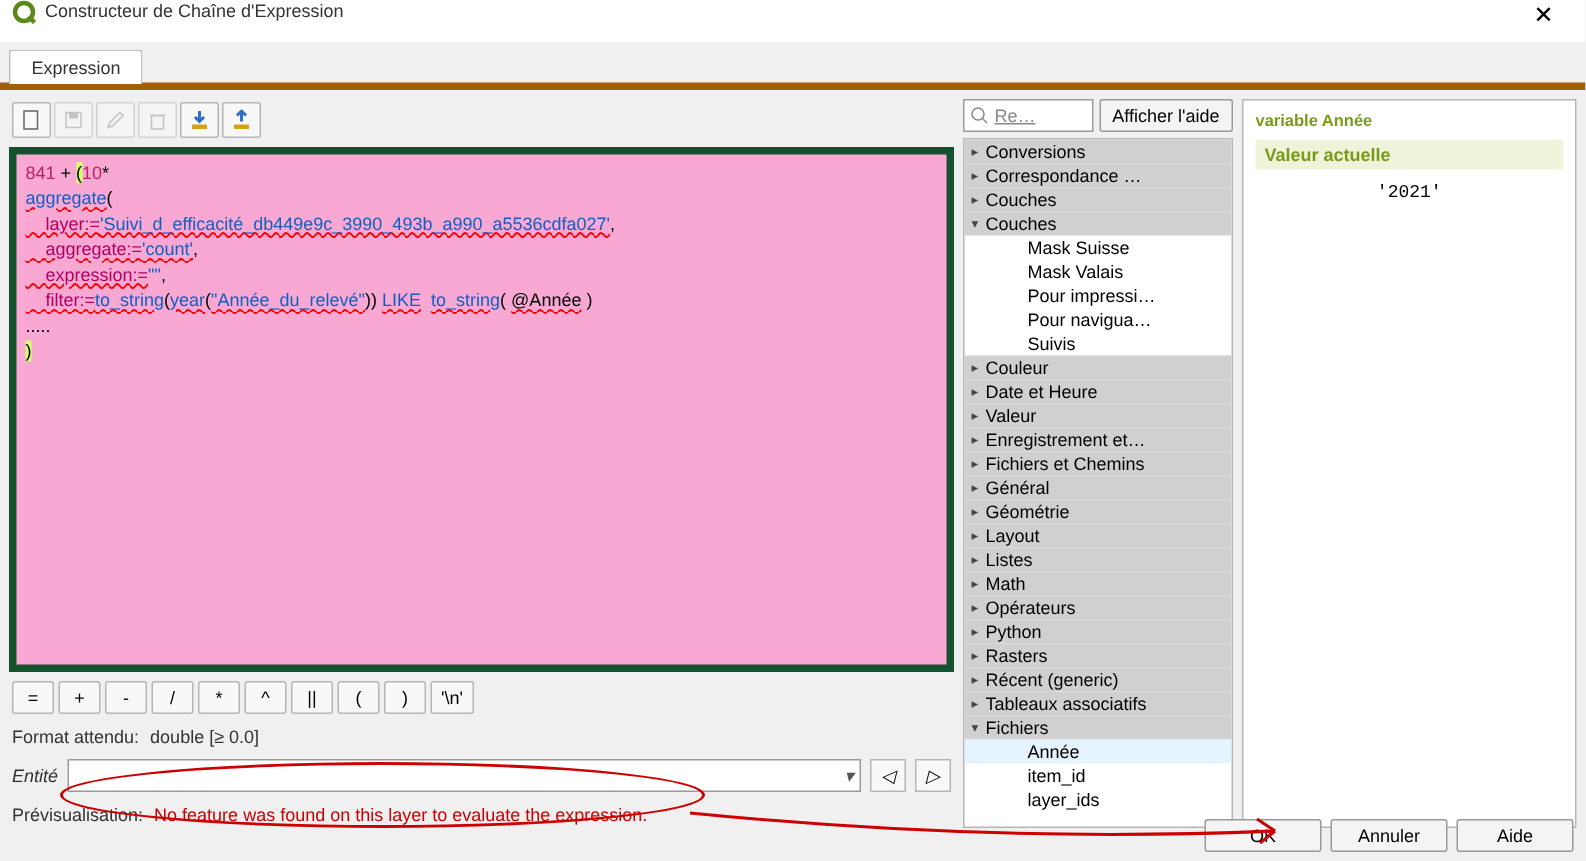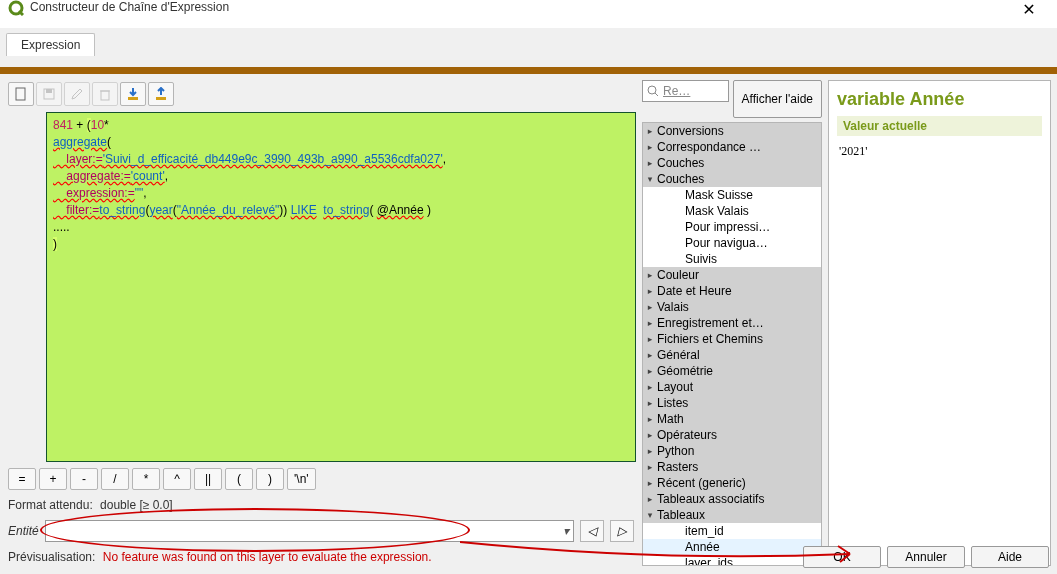--- a/index.html
+++ b/index.html
@@ -3,32 +3,32 @@
 <meta charset="utf-8">
 <style>
   * { box-sizing: border-box; font-family: "Segoe UI", Tahoma, sans-serif; font-size: 12px; }
   body { margin: 0; background: #f0f0f0; width: 1057px; height: 574px; overflow: hidden; position: relative; }
 
   .titlebar { height: 28px; background: #fff; display: flex; padding: 0 8px; }
   .titlebar .qicon { width: 16px; height: 16px; margin-right: 6px; }
   .titlebar .title { flex: 1; color: #333; }
   .titlebar .close { width: 40px; text-align: center; font-size: 16px; cursor: pointer; }
 
-  .tabbar { display: flex; border-bottom: 7px solid #a16207; padding: 4px 6px 12px 6px; background: #f0f0f0; gap: 20px; }
+  .tabbar { display: flex; border-bottom: 5px solid #a16207; padding: 4px 6px 0 6px; background: #f0f0f0; gap: 20px; }
   .tab { padding: 4px 14px; border: 1px solid #c0c0c0; background: #f0f0f0; margin-right: 2px; border-bottom: none; color: #333; cursor: pointer; border-radius: 2px 2px 0 0; }
   .tab.active { background: #fff; position: relative; top: 1px; }
 
   .workarea { display: flex; padding: 6px; gap: 6px; height: 498px; }
 
   .left { flex: 0 0 630px; display: flex; flex-direction: column; gap: 4px; }
   .toolbar { display: flex; gap: 2px; padding: 2px; }
   .tbtn { width: 26px; height: 24px; border: 1px solid #b5b5b5; background: #f8f8f8; display: flex; align-items: center; justify-content: center; border-radius: 2px; color: #555; cursor: pointer; }
   .tbtn.disabled { opacity: .5; }
 
-  .editor { flex: 1; border: 1px solid #14532d; background: #bef264; padding: 4px 6px; font-family: Consolas, monospace; font-size: 13px; line-height: 17px; white-space: pre; overflow: auto; position: relative; margin-left: 40px; }
+  .editor { flex: 1; border: 5px solid #14532d; background: #f9a8d4; padding: 4px 6px; font-family: Consolas, monospace; font-size: 13px; line-height: 17px; white-space: pre; overflow: auto; position: relative; }
   .editor .underline { text-decoration: underline wavy red; }
   .editor .hl { background: #d6ff6c; }
   .editor .num { color: #c02060; }
   .editor .func { color: #1060c0; }
   .editor .arg { color: #b00060; }
   .editor .str { color: #1060c0; }
   .editor .kw { color: #1060c0; }
   .editor .var { color: #000; }
 
   .oprow { display: flex; gap: 3px; padding: 2px; }
@@ -40,34 +40,34 @@
   .entitycombo { flex: 1; height: 22px; border: 1px solid #999; background: #fff; display: flex; align-items: center; justify-content: space-between; padding: 0 4px; }
   .entitycombo .dd { color: #555; }
   .navbtn { width: 24px; height: 22px; border: 1px solid #b5b5b5; background: #f8f8f8; display: flex; align-items: center; justify-content: center; }
 
   .previewline { padding: 2px; color: #333; }
   .previewline .err { color: #c00; }
 
   .mid { flex: 0 0 180px; display: flex; flex-direction: column; }
   .midtop { display: flex; gap: 4px; margin-bottom: 4px; }
   .searchbox { flex: 1; height: 22px; border: 1px solid #999; background: #fff; display: flex; align-items: center; padding: 0 4px; gap: 4px; color: #888; text-decoration: underline; }
-  .helpbtn { height: 38px; padding: 0 8px; border: 1px solid #999; background: #f4f4f4; display: flex; align-items: center; border-radius: 2px; cursor: pointer; }
+  .helpbtn { height: 22px; padding: 0 8px; border: 1px solid #999; background: #f4f4f4; display: flex; align-items: center; border-radius: 2px; cursor: pointer; }
 
   .tree { flex: 1; border: 1px solid #b5b5b5; background: #fff; overflow: auto; }
   .trow { display: flex; align-items: center; height: 16px; padding-right: 4px; cursor: pointer; }
   .trow.group { background: #d0d0d0; }
   .trow .exp { width: 14px; text-align: center; color: #444; font-size: 9px; }
   .trow .lab { flex: 1; white-space: nowrap; overflow: hidden; text-overflow: ellipsis; }
   .trow.child .lab { padding-left: 28px; }
   .trow.selected { background: #e5f3ff; }
 
   .right { flex: 1; border: 1px solid #b5b5b5; background: #fff; padding: 8px; display: flex; flex-direction: column; gap: 6px; }
-  .right h3 { margin: 0; color: #7a9a1a; font-size: 18px; font-weight: bold; }
+  .right h3 { margin: 0; color: #7a9a1a; font-size: 11px; font-weight: bold; }
   .valhdr { background: #eef3da; color: #7a9a1a; padding: 3px 6px; font-weight: bold; }
-  .valcontent { font-family: Liberation Serif, serif; padding: 2px 2px; }
+  .valcontent { font-family: Liberation Mono, monospace; padding: 2px 2px; text-align: center; }
 
   .btnrow { position: absolute; right: 8px; bottom: 6px; display: flex; gap: 6px; }
   .dlgbtn { width: 78px; height: 22px; border: 1px solid #999; background: #f4f4f4; display: flex; align-items: center; justify-content: center; border-radius: 2px; cursor: pointer; }
 
   
   .anno-ellipse { position: absolute; left: 40px; top: 508px; width: 430px; height: 44px; border: 2px solid #c00; border-radius: 50%; pointer-events: none; }
   .anno-arrow { position: absolute; pointer-events: none; }
 </style>
 </head>
 <body>
@@ -212,21 +212,21 @@
         <div class="trow group">
           <span class="exp">▸</span>
           <span class="lab">Couleur</span>
         </div>
         <div class="trow group">
           <span class="exp">▸</span>
           <span class="lab">Date et Heure</span>
         </div>
         <div class="trow group">
           <span class="exp">▸</span>
-          <span class="lab">Valais</span>
+          <span class="lab">Valeur</span>
         </div>
         <div class="trow group">
           <span class="exp">▸</span>
           <span class="lab">Enregistrement et…</span>
         </div>
         <div class="trow group">
           <span class="exp">▸</span>
           <span class="lab">Fichiers et Chemins</span>
         </div>
         <div class="trow group">
@@ -264,29 +264,29 @@
         <div class="trow group">
           <span class="exp">▸</span>
           <span class="lab">Récent (generic)</span>
         </div>
         <div class="trow group">
           <span class="exp">▸</span>
           <span class="lab">Tableaux associatifs</span>
         </div>
         <div class="trow group">
           <span class="exp">▾</span>
-          <span class="lab">Tableaux</span>
+          <span class="lab">Fichiers</span>
+        </div>
+        <div class="trow child selected">
+          <span class="exp"></span>
+          <span class="lab">Année</span>
         </div>
         <div class="trow child">
           <span class="exp"></span>
           <span class="lab">item_id</span>
-        </div>
-        <div class="trow child selected">
-          <span class="exp"></span>
-          <span class="lab">Année</span>
         </div>
         <div class="trow child">
           <span class="exp"></span>
           <span class="lab">layer_ids</span>
         </div>
       </div>
   </div>
 
   <div class="right">
     <h3>variable Année</h3>

